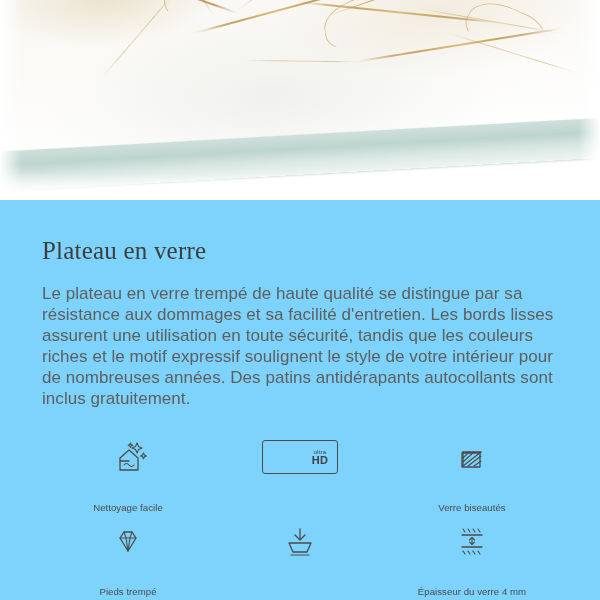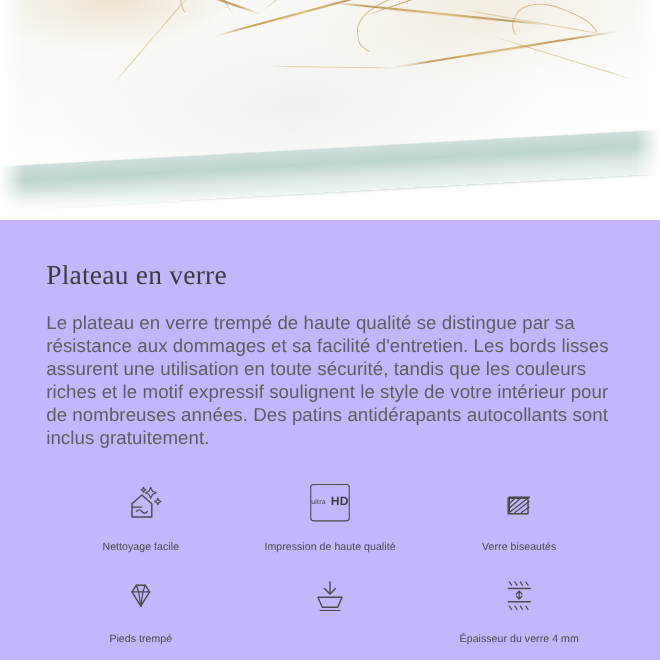--- a/index.html
+++ b/index.html
@@ -10,21 +10,21 @@
     width: 600px;
     height: 600px;
     background: #ffffff;
     font-family: "Liberation Sans", sans-serif;
     overflow: hidden;
   }
   .page {
     position: relative;
     width: 600px;
     height: 600px;
-    background: #c4b5fd;
+    background: #7dd3fc;
     box-sizing: border-box;
   }
 
   
   .hero {
     position: relative;
     width: 600px;
     height: 200px;
     overflow: hidden;
     background: #ffffff;
@@ -144,21 +144,21 @@
     align-items: center;
     justify-content: flex-start;
   }
   .feature .icon {
     height: 44px;
     display: flex;
     align-items: center;
     justify-content: center;
   }
   .feature .label {
-    margin-top: 12px;
+    margin-top: 22px;
     font-size: 9.6px;
     color: #4a4a4a;
     text-align: center;
     line-height: 13px;
     letter-spacing: .05px;
   }
   svg { display: block; }
   .stroke {
     fill: none;
     stroke: #4b4b4b;
@@ -173,23 +173,25 @@
     stroke-linecap: round;
     stroke-linejoin: round;
   }
   .hd-box {
     position: relative;
     width: 34px;
     height: 32px;
     border: 1.3px solid #4b4b4b;
     border-radius: 3px;
     display: flex;
+    flex-direction: column;
     align-items: center;
-    justify-content: space-between;
+    justify-content: center;
     color: #3f3f3f;
+    padding-left: 40px;
   }
   .hd-box .ultra {
     font-size: 6.2px;
     line-height: 7px;
     letter-spacing: .2px;
   }
   .hd-box .hd {
     font-size: 11px;
     font-weight: 700;
     line-height: 11px;
@@ -249,21 +251,20 @@
         <div class="label">Nettoyage facile</div>
       </div>
 
       <div class="feature">
         <div class="icon">
           <div class="hd-box">
             <span class="ultra">ultra</span>
             <span class="hd">HD</span>
           </div>
         </div>
-        <div class="label">Impression de haute qualité</div>
       </div>
 
       <div class="feature">
         <div class="icon">
           <svg width="44" height="40" viewBox="0 0 44 40" aria-hidden="true">
             <path class="stroke" d="M12 30 L12 16 L30 16 L30 30 Z" stroke="none" fill="none"></path>
             <path class="stroke" d="M13 29 L13 15"></path>
             <path class="stroke" d="M13 15 L31 15"></path>
             <path class="stroke-thin" d="M13 29 L31 15"></path>
             <path class="stroke-thin" d="M13 25 L24 15"></path>

